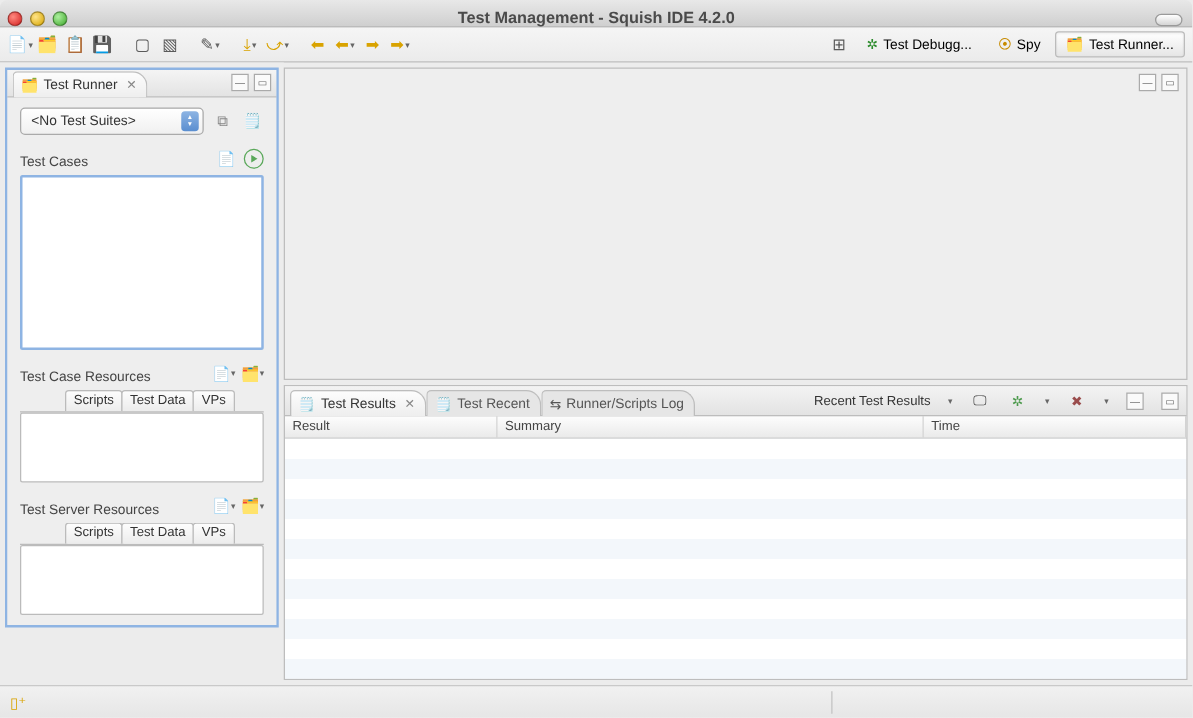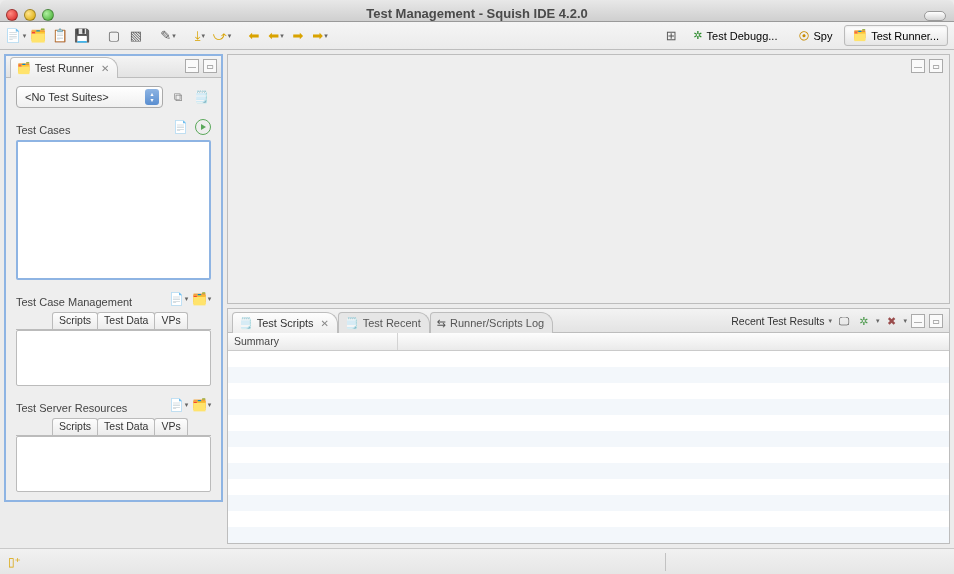--- a/index.html
+++ b/index.html
@@ -62,21 +62,21 @@
   .mini-tabs { display: flex; height: 18px; border-bottom: 1px solid #bbb; margin-top: 4px; padding-left: 36px; }
   .mini-tab { padding: 1px 6px; border: 1px solid #bbb; border-bottom: none; background: linear-gradient(#fdfdfd,#ececec); font-size: 10.5px; border-radius: 3px 3px 0 0; margin-right: -1px; }
   
   
   .editor-area { flex: 1; background: #eee; border: 1px solid #bdbdbd; position: relative; }
   .editor-area .strip-right { top: 4px; right: 6px; }
   
   
   .bottom-area { flex: 0 0 236px; background: #eee; border: 1px solid #bdbdbd; display:flex; flex-direction:column; }
   .bottom-tab-strip { height: 24px; background: linear-gradient(#f3f3f3,#e3e3e3); border-bottom: 1px solid #bdbdbd; display: flex; align-items: flex-end; padding: 0 4px; position:relative; }
-  .bottom-tools { position:absolute; right:6px; top:4px; display:flex; align-items:center; gap:4px; font-size:10.5px; }
+  .bottom-tools { position:absolute; right:6px; top:4px; display:flex; align-items:center; gap:14px; font-size:10.5px; }
   .bottom-tools .tool-ic { width:16px; height:16px; display:inline-flex; align-items:center; justify-content:center; cursor:pointer; font-size:11px; }
   .drop { font-size:7px; color:#666; }
   
   .table-head { display:flex; height:18px; background: linear-gradient(#fdfdfd,#eaeaea); border-bottom:1px solid #cacaca; }
   .th { padding:2px 6px; border-right:1px solid #d3d3d3; font-size:10.5px; color:#444; }
   .th:nth-child(1){ width:170px; } .th:nth-child(2){ flex:1; } .th:nth-child(3){ width:210px; }
   .table-body { flex:1; background: repeating-linear-gradient(#fff 0 16px, #f3f7fb 16px 32px); }
   
   
   .statusbar { height: 26px; background: linear-gradient(#f1f1f1,#e6e6e6); border-top: 1px solid #c9c9c9; display:flex; align-items:center; padding:0 8px; }
@@ -161,21 +161,21 @@
           <span>Test Cases</span>
           <span class="right-icons">
             <span class="mini-icon">📄</span>
             <span class="play-icon"></span>
           </span>
         </div>
         <div class="list-box"></div>
 
         <div class="resource-panel">
           <div class="section-label">
-            <span>Test Case Management</span>
+            <span>Test Case Resources</span>
             <span class="right-icons">
               <span class="mini-icon small-dd">📄<span class="drop">▾</span></span>
               <span class="mini-icon small-dd">🗂️<span class="drop">▾</span></span>
             </span>
           </div>
           <div class="mini-tabs">
             <div class="mini-tab">Scripts</div>
             <div class="mini-tab">Test Data</div>
             <div class="mini-tab">VPs</div>
           </div>
@@ -206,21 +206,21 @@
       <div class="strip-right">
         <span class="strip-icon border">―</span>
         <span class="strip-icon border">▭</span>
       </div>
     </div>
 
     <div class="bottom-area">
       <div class="bottom-tab-strip">
         <div class="view-tab">
           <span>🗒️</span>
-          <span>Test Scripts</span>
+          <span>Test Results</span>
           <span class="close-x">✕</span>
         </div>
         <div class="view-tab inactive">
           <span>🗒️</span>
           <span>Test Recent</span>
         </div>
         <div class="view-tab inactive">
           <span>⇆</span>
           <span>Runner/Scripts Log</span>
         </div>
@@ -230,21 +230,23 @@
           <span class="tool-ic">🖵</span>
           <span class="tool-ic" style="color:#4c9a4c">✲</span>
             <span class="drop">▾</span>
           <span class="tool-ic" style="color:#9a4c4c">✖</span>
             <span class="drop">▾</span>
           <span class="strip-icon border">―</span>
           <span class="strip-icon border">▭</span>
         </div>
       </div>
       <div class="table-head">
+        <div class="th">Result</div>
         <div class="th">Summary</div>
+        <div class="th">Time</div>
       </div>
       <div class="table-body"></div>
     </div>
   </div>
 </div>
 
 <div class="statusbar">
   <span class="status-glyph">▯⁺</span>
   <span class="status-sep"></span>
 </div>

